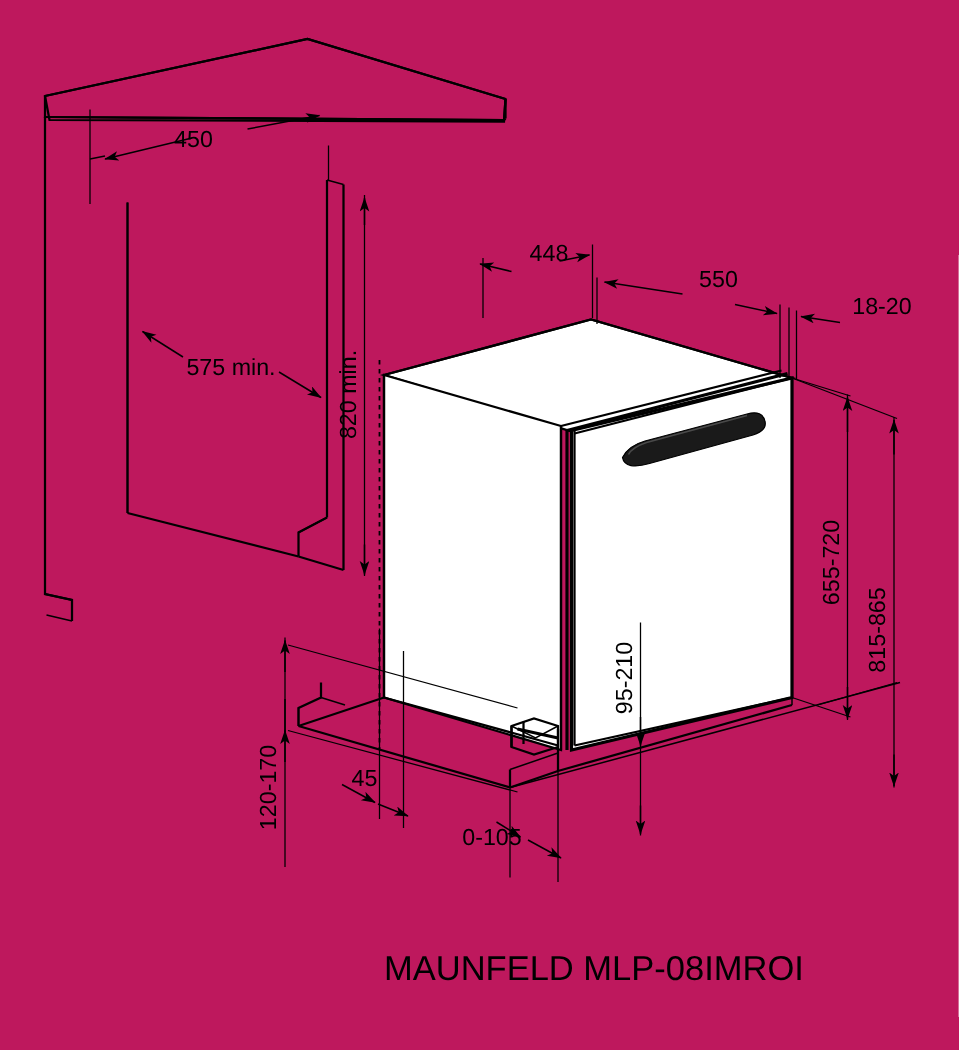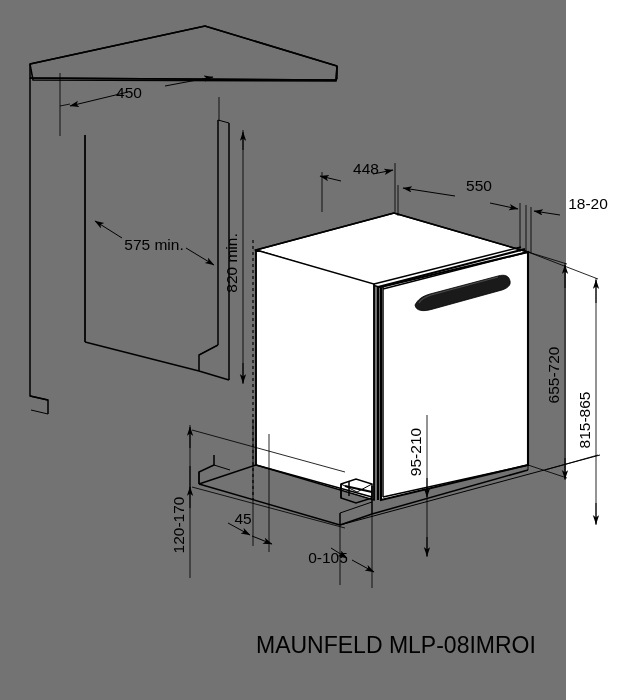--- a/index.html
+++ b/index.html
@@ -4,21 +4,21 @@
 <title>MAUNFELD MLP-08IMROI installation drawing</title>
 <style>
   html,body{margin:0;padding:0;background:#ffffff;}
   body{
     width:639px;height:700px;
     font-family:"Liberation Sans", sans-serif;
     color:#000;
     overflow:hidden;
     position:relative;
   }
-  #stage{position:relative;width:566px;height:700px;background:#737373;}
+  #stage{position:relative;width:639px;height:700px;background:#be185d;}
   svg#drawing{position:absolute;left:0;top:0;width:639px;height:700px;display:block;}
   .ln{stroke:#000;fill:none;stroke-linecap:butt;stroke-linejoin:miter;}
   .heavy{stroke-width:2.1;}
   .med{stroke-width:1.5;}
   .thin{stroke-width:1.0;}
   .dim{stroke:#000;stroke-width:1.0;fill:none;}
   .dimthin{stroke:#000;stroke-width:0.85;fill:none;}
   .dashed{stroke:#000;stroke-width:1.2;fill:none;stroke-dasharray:3 3;}
   .solidfill{fill:#000;stroke:none;}
   .white{fill:#ffffff;}

